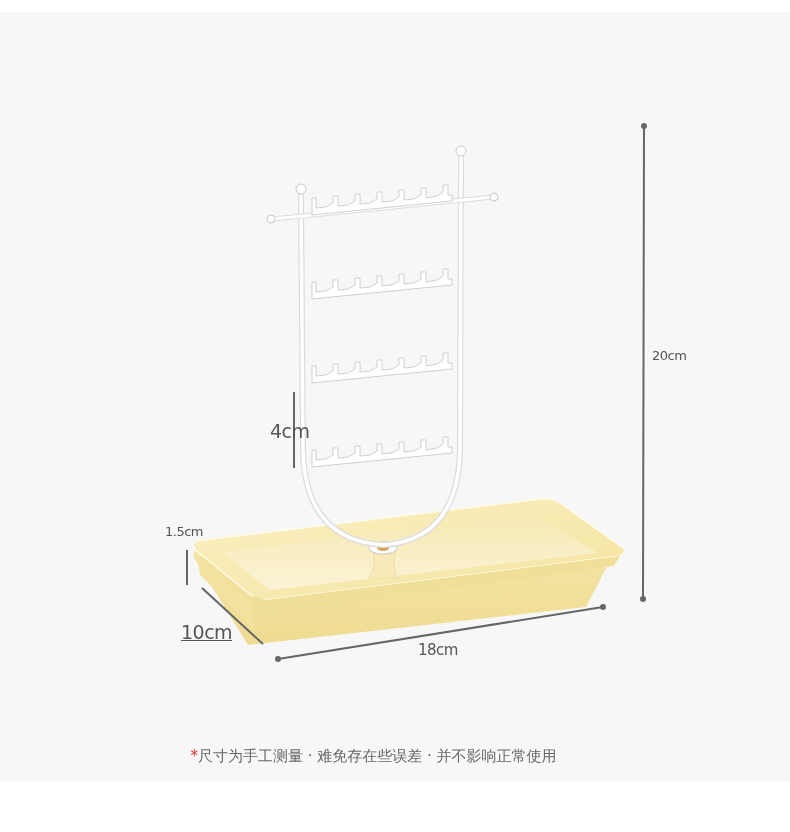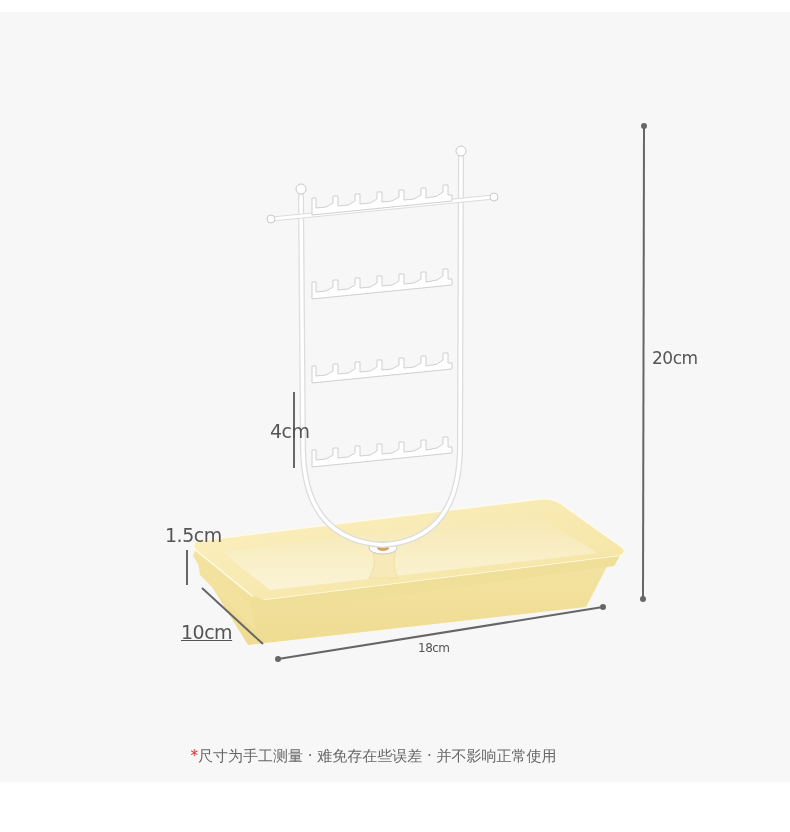--- a/index.html
+++ b/index.html
@@ -1,25 +1,25 @@
 <!DOCTYPE html>
 <html><head>
 <meta charset="utf-8">
 <style>
   html, body { margin: 0; padding: 0; }
   body { width: 790px; height: 832px; background: #ffffff; position: relative; overflow: hidden;
          font-family: "Liberation Sans", "DejaVu Sans", sans-serif; }
   .panel { position: absolute; left: 0; top: 12px; width: 790px; height: 770px; background: #f7f7f7; }
   .stage { position: absolute; left: 0; top: 0; width: 790px; height: 832px; }
   .label { position: absolute; color: #555555; font-family: "DejaVu Sans", sans-serif; letter-spacing: -0.5px; }
-  .lbl-20 { left: 652px; top: 348px; font-size: 17px; }
+  .lbl-20 { left: 652px; top: 348px; font-size: 13px; }
   .lbl-4 { left: 250px; top: 420px; font-size: 19px; margin-left: 20px; }
-  .lbl-15 { left: 165px; top: 524px; font-size: 19px; }
+  .lbl-15 { left: 165px; top: 524px; font-size: 13px; }
   .lbl-10 { left: 181px; top: 621px; font-size: 19px; text-decoration: underline; }
-  .lbl-18 { left: 418px; top: 641px; font-size: 12px; }
+  .lbl-18 { left: 418px; top: 641px; font-size: 15px; }
   .note { position: absolute; left: 0; width: 747px; top: 747px; text-align: center;
           font-size: 15px; color: #666666; font-family: "DejaVu Sans", sans-serif; }
   .note .star { color: #e0302e; }
 </style>
 </head>
 <body>
 
 <div class="panel"></div>
 
 <svg class="stage" width="790" height="832" viewBox="0 0 790 832">

